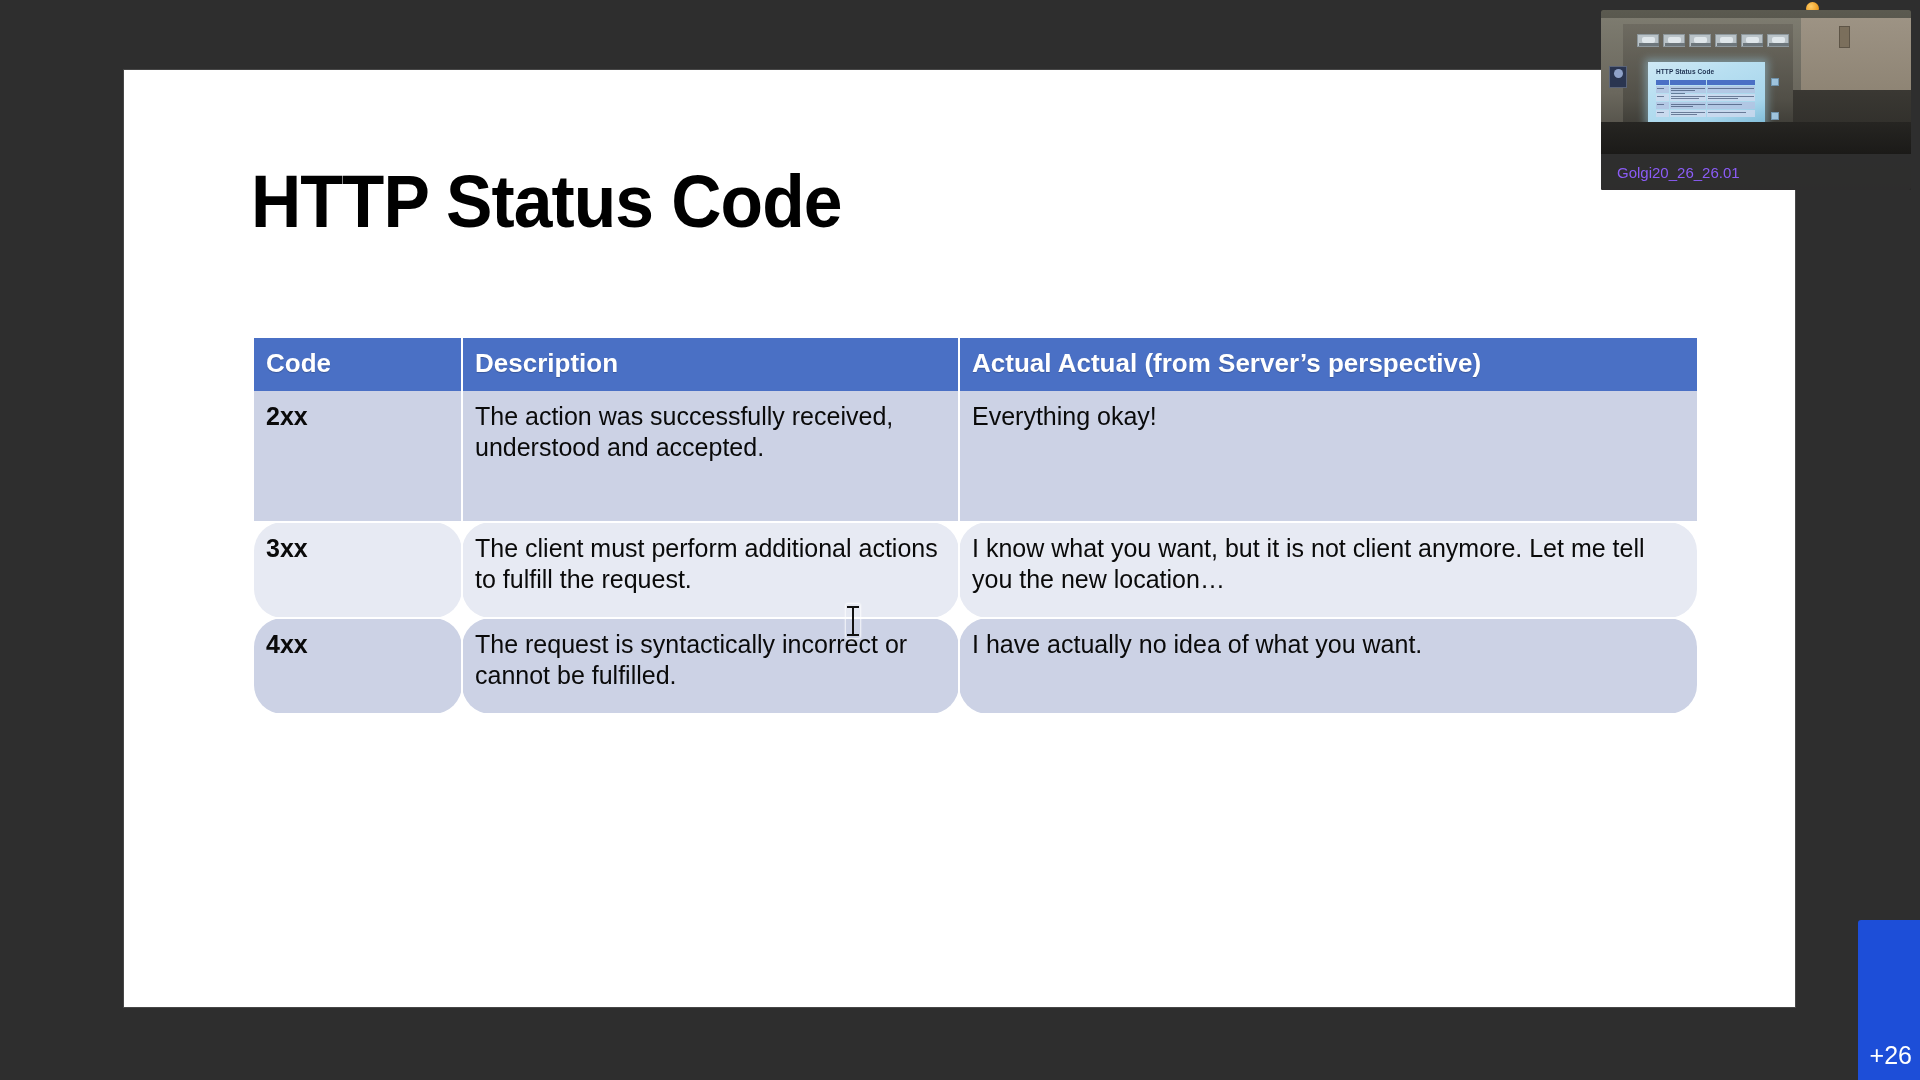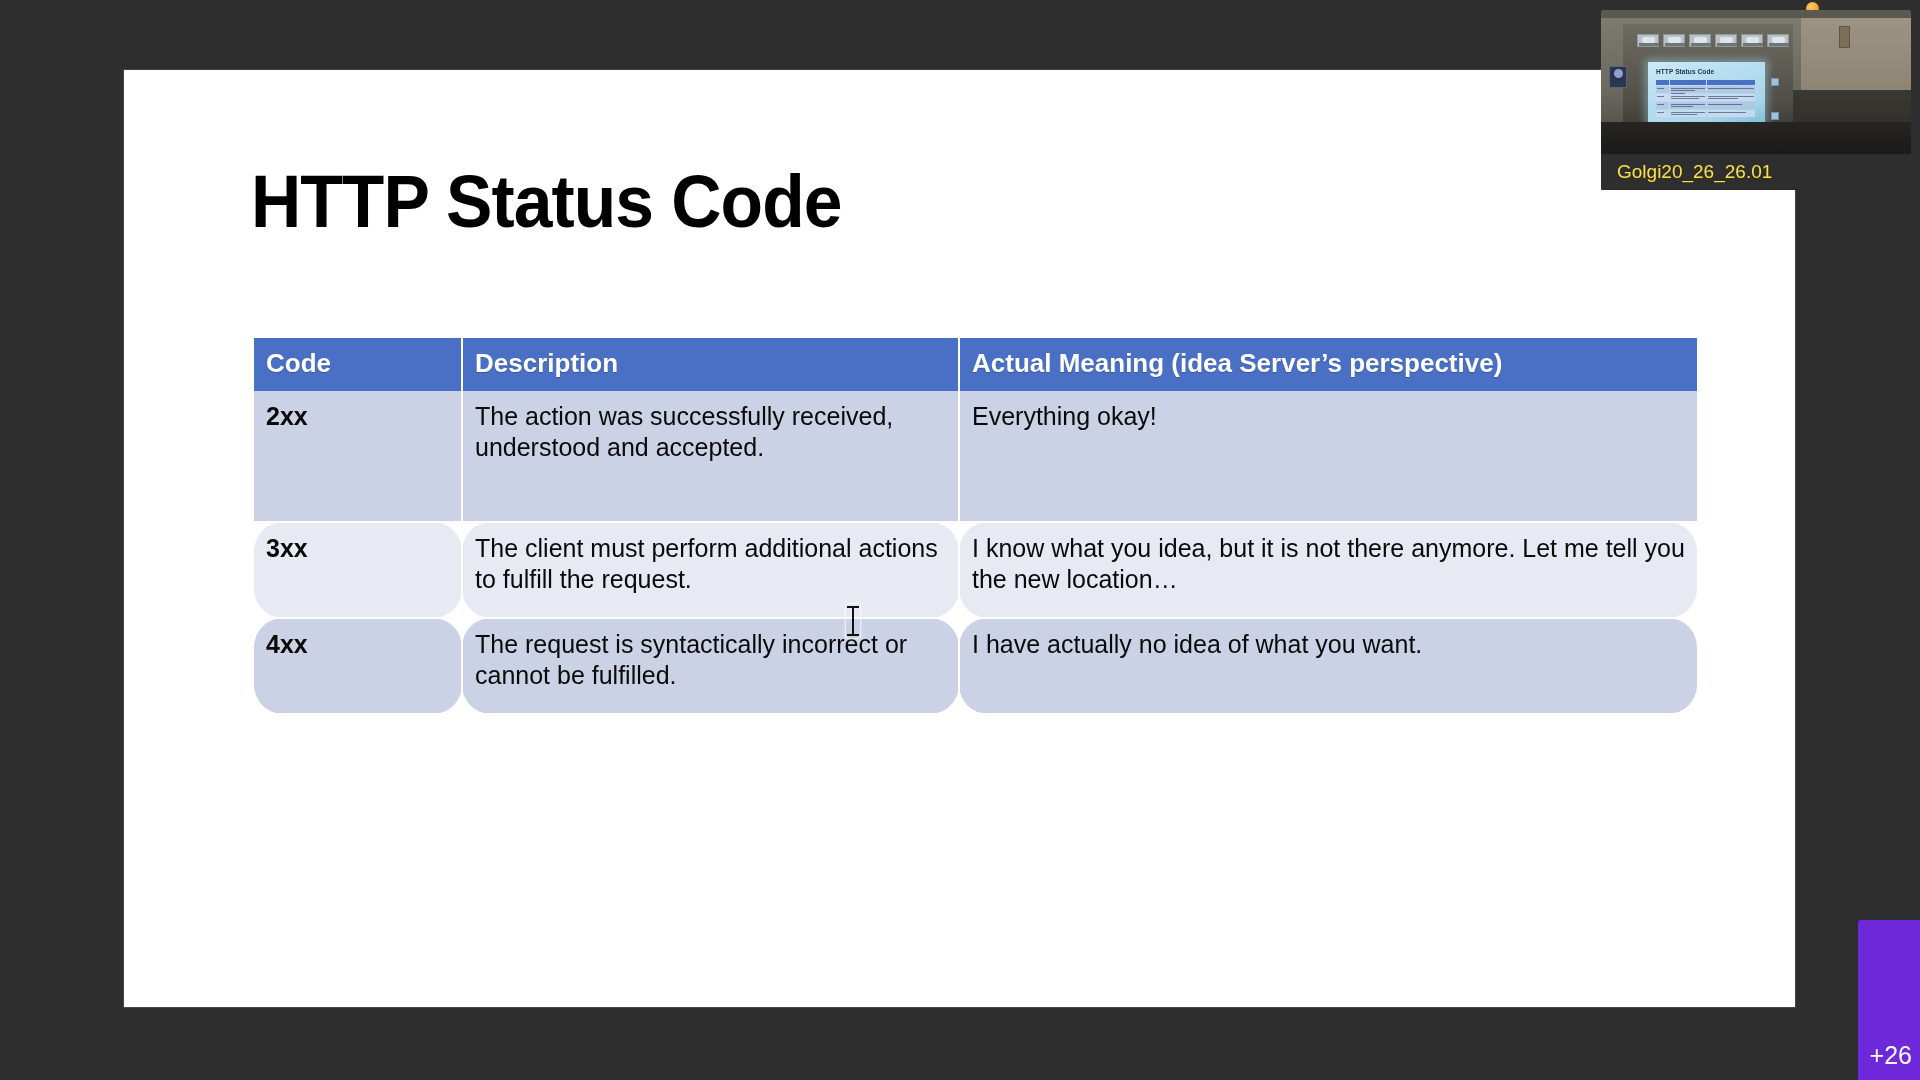--- a/index.html
+++ b/index.html
@@ -272,22 +272,22 @@
   
   .vt-namebar {
     position: absolute;
     left: 0; bottom: 0; width: 310px; height: 36px;
     background: rgba(48,48,48,0.88);
     display: flex;
     align-items: center;
   }
   .vt-name {
     margin-left: 16px;
-    color: #fde047;
-    font-size: 19px;
+    color: #8b5cf6;
+    font-size: 15px;
     font-family: "Liberation Sans", sans-serif;
     white-space: nowrap;
   }
   
   .status-dot {
     position: absolute;
     left: 1806px;
     top: 2px;
     width: 13px;
     height: 13px;
@@ -295,21 +295,21 @@
     background: radial-gradient(circle at 38% 34%, #ffce6b 0%, #f0a32a 55%, #c47d12 100%);
   }
 
   
   .overflow-tile {
     position: absolute;
     left: 1858px;
     top: 920px;
     width: 62px;
     height: 160px;
-    background: #6d28d9;
+    background: #1d4ed8;
     border-radius: 3px 0 0 0;
   }
   .overflow-count {
     position: absolute;
     right: 8px;
     bottom: 10px;
     color: #ffffff;
     font-size: 25px;
     font-family: "Liberation Sans", sans-serif;
     white-space: nowrap;
@@ -327,33 +327,33 @@
     <table class="status-table">
       <colgroup>
         <col class="c-code">
         <col class="c-desc">
         <col class="c-mean">
       </colgroup>
       <thead>
         <tr>
           <th>Code</th>
           <th>Description</th>
-          <th>Actual Meaning (idea Server’s perspective)</th>
+          <th>Actual Actual (from Server’s perspective)</th>
         </tr>
       </thead>
       <tbody>
         <tr class="row-dark row-h-tall">
           <td class="code-cell">2xx</td>
           <td>The action was successfully received, understood and accepted.</td>
           <td>Everything okay!</td>
         </tr>
         <tr class="row-light row-h-short">
           <td class="code-cell">3xx</td>
           <td>The client must perform additional actions to fulfill the request.</td>
-          <td>I know what you idea, but it is not there anymore. Let me tell you the new location…</td>
+          <td>I know what you want, but it is not client anymore. Let me tell you the new location…</td>
         </tr>
         <tr class="row-dark row-h-short">
           <td class="code-cell">4xx</td>
           <td>The request is syntactically incorrect or cannot be fulfilled.</td>
           <td>I have actually no idea of what you want.</td>
         </tr>
       </tbody>
     </table>
   </div>
 

